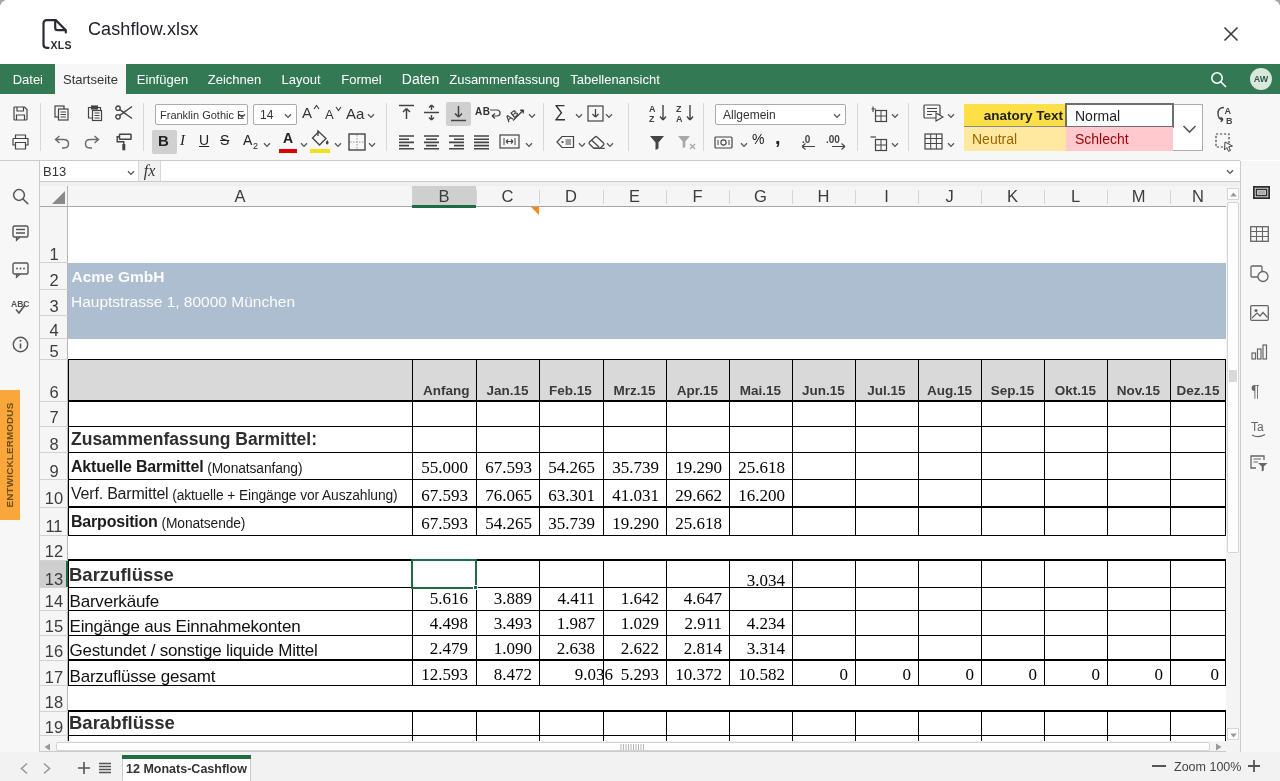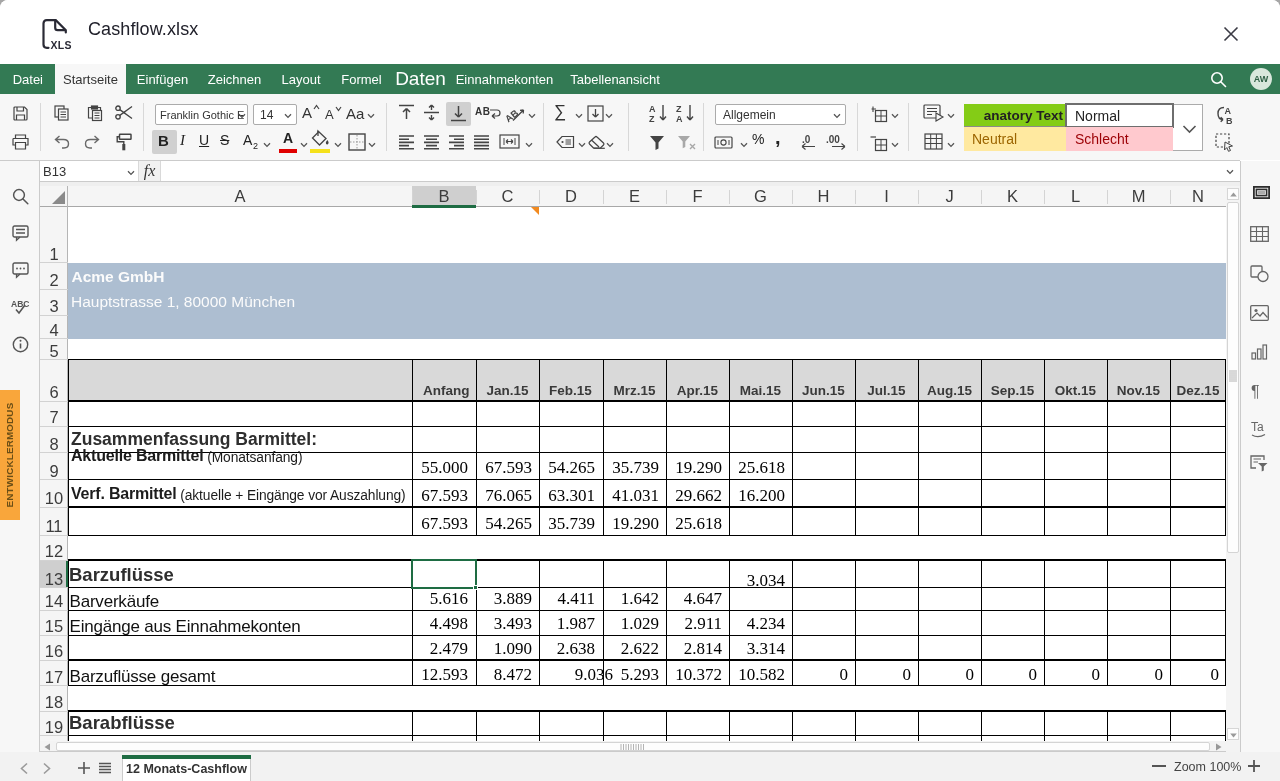--- a/index.html
+++ b/index.html
@@ -20,22 +20,22 @@
 <path d="M1.5 1.5 L14.5 14.5 M14.5 1.5 L1.5 14.5" stroke="#3A3A44" stroke-width="1.6"></path>
     </svg>
 <div class="" style="left:0px;top:64px;width:1280px;height:30px;background:#337A54;"></div>
 <div class="" style="left:55px;top:64px;width:71px;height:30px;background:#F7F7F7;"></div>
 <div class="t" style="left:3.6999999999999993px;top:64px;width:48.3px;height:30px;color:#fff;font-size:13px;display:flex;align-items:center;justify-content:center;">Datei</div>
 <div class="t" style="left:52px;top:64px;width:77px;height:30px;color:#333;font-size:13px;display:flex;align-items:center;justify-content:center;">Startseite</div>
 <div class="t" style="left:128px;top:64px;width:69px;height:30px;color:#fff;font-size:13px;display:flex;align-items:center;justify-content:center;">Einfügen</div>
 <div class="t" style="left:200px;top:64px;width:69px;height:30px;color:#fff;font-size:13px;display:flex;align-items:center;justify-content:center;">Zeichnen</div>
 <div class="t" style="left:273px;top:64px;width:56px;height:30px;color:#fff;font-size:13px;display:flex;align-items:center;justify-content:center;">Layout</div>
 <div class="t" style="left:333px;top:64px;width:57px;height:30px;color:#fff;font-size:13px;display:flex;align-items:center;justify-content:center;">Formel</div>
-<div class="t" style="left:395px;top:64px;width:51px;height:30px;color:#fff;font-size:19px;display:flex;align-items:center;justify-content:center;">Daten</div>
-<div class="t" style="left:449px;top:64px;width:111px;height:30px;color:#fff;font-size:13px;display:flex;align-items:center;justify-content:center;">Einnahmekonten</div>
+<div class="t" style="left:395px;top:64px;width:51px;height:30px;color:#fff;font-size:14px;display:flex;align-items:center;justify-content:center;">Daten</div>
+<div class="t" style="left:449px;top:64px;width:111px;height:30px;color:#fff;font-size:13px;display:flex;align-items:center;justify-content:center;">Zusammenfassung</div>
 <div class="t" style="left:564px;top:64px;width:102px;height:30px;color:#fff;font-size:13px;display:flex;align-items:center;justify-content:center;">Tabellenansicht</div>
 <svg style="left:1210px;top:71px" width="17" height="17" viewBox="0 0 17 17">
 <circle cx="7" cy="7" r="5.2" fill="none" stroke="#fff" stroke-width="1.6"></circle>
 <path d="M11 11 L15.5 15.5" stroke="#fff" stroke-width="1.6" stroke-linecap="round"></path>
     </svg>
 <div class="t" style="left:1250px;top:68px;width:22px;height:22px;background:#D9E7DC;border-radius:50%;color:#2F5F45;font-size:9px;font-weight:bold;display:flex;align-items:center;justify-content:center;">AW</div>
 <div class="" style="left:0px;top:94px;width:1280px;height:66px;background:#F7F7F7;"></div>
 <div class="" style="left:40px;top:103px;width:1px;height:48px;background:#D8D8D8;"></div>
 <div class="" style="left:143px;top:103px;width:1px;height:48px;background:#D8D8D8;"></div>
 <div class="" style="left:386px;top:103px;width:1px;height:48px;background:#D8D8D8;"></div>
@@ -261,21 +261,21 @@
       <path d="M1 1.2 L4 4.4 L7 1.2" fill="none" stroke="#555" stroke-width="1.3"></path>
     </svg>
 <svg style="left:924px;top:133px" width="19" height="17" viewBox="0 0 19 17">
 <rect x="1" y="1" width="17" height="15" fill="none" stroke="#444" stroke-width="1.2"></rect>
 <path d="M1 5.5 L18 5.5 M1 10.5 L18 10.5 M6.7 1 L6.7 16 M12.4 1 L12.4 16" stroke="#444" stroke-width="1"></path>
     </svg>
 <svg style="left:947px;top:142px" width="8" height="6" viewBox="0 0 8 6">
       <path d="M1 1.2 L4 4.4 L7 1.2" fill="none" stroke="#555" stroke-width="1.3"></path>
     </svg>
 <div class="" style="left:964px;top:104px;width:239px;height:46.5px;background:#fff;border:1px solid #ABABAB;"></div>
-<div class="t" style="left:964px;top:104px;width:102px;height:23px;background:#84cc16;border-bottom:1px solid #8A8A8A;color:#222;font-size:13.5px;font-weight:bold;display:flex;align-items:center;justify-content:flex-end;padding-right:3px;overflow:hidden;">anatory Text</div>
+<div class="t" style="left:964px;top:104px;width:102px;height:23px;background:#fde047;border-bottom:1px solid #8A8A8A;color:#222;font-size:13.5px;font-weight:bold;display:flex;align-items:center;justify-content:flex-end;padding-right:3px;overflow:hidden;">anatory Text</div>
 <div class="t" style="left:1066px;top:104px;width:107px;height:23px;background:#fff;color:#222;font-size:14px;display:flex;align-items:center;padding-left:9px;">Normal</div>
 <div class="" style="left:1065px;top:103px;width:109px;height:24.5px;border:2px solid #6E6E6E;background:transparent;"></div>
 <div class="t" style="left:964px;top:127px;width:102px;height:23.5px;background:#FFE9A0;color:#9C6500;font-size:14px;display:flex;align-items:center;padding-left:8px;">Neutral</div>
 <div class="t" style="left:1066px;top:127px;width:107px;height:23.5px;background:#FFC9CE;color:#9C0006;font-size:14px;display:flex;align-items:center;padding-left:9px;">Schlecht</div>
 <svg style="left:1182px;top:125px" width="15" height="8" viewBox="0 0 15 8">
       <path d="M1.5 1 L7.5 7 L13.5 1" fill="none" stroke="#555" stroke-width="1.6"></path>
     </svg>
 <svg style="left:1214px;top:105px" width="20" height="19" viewBox="0 0 20 19">
 <path d="M10 2.5 Q4 2.5 4 8.5 Q4 14.5 9 14.5 M9 14.5 L6.7 12.3 M9 14.5 L6.7 16.7" fill="none" stroke="#444" stroke-width="1.4"></path>
 <text x="10.5" y="9" font-size="9" font-weight="bold" fill="#444">A</text>
@@ -508,30 +508,35 @@
 <div class="t" style="left:752px;top:187px;width:63px;height:28px;font-size:13.5px;font-weight:bold;color:#3A3A3A;display:flex;align-items:flex-end;justify-content:center;padding-bottom:3.5px;">Jun.15</div>
 <div class="t" style="left:815px;top:187px;width:63px;height:28px;font-size:13.5px;font-weight:bold;color:#3A3A3A;display:flex;align-items:flex-end;justify-content:center;padding-bottom:3.5px;">Jul.15</div>
 <div class="t" style="left:878px;top:187px;width:63px;height:28px;font-size:13.5px;font-weight:bold;color:#3A3A3A;display:flex;align-items:flex-end;justify-content:center;padding-bottom:3.5px;">Aug.15</div>
 <div class="t" style="left:941px;top:187px;width:63px;height:28px;font-size:13.5px;font-weight:bold;color:#3A3A3A;display:flex;align-items:flex-end;justify-content:center;padding-bottom:3.5px;">Sep.15</div>
 <div class="t" style="left:1004px;top:187px;width:63px;height:28px;font-size:13.5px;font-weight:bold;color:#3A3A3A;display:flex;align-items:flex-end;justify-content:center;padding-bottom:3.5px;">Okt.15</div>
 <div class="t" style="left:1067px;top:187px;width:63px;height:28px;font-size:13.5px;font-weight:bold;color:#3A3A3A;display:flex;align-items:flex-end;justify-content:center;padding-bottom:3.5px;">Nov.15</div>
 <div class="t" style="left:1130px;top:187px;width:56px;height:28px;font-size:13.5px;font-weight:bold;color:#3A3A3A;display:flex;align-items:flex-end;justify-content:center;padding-bottom:3.5px;">Dez.15</div>
 <div class="t" style="left:31px;top:242px;width:340px;height:24.6px;font-size:17.5px;font-weight:bold;color:#2E2E2E;display:flex;align-items:flex-end;padding-bottom:3px;">Zusammenfassung Barmittel:</div>
 <div class="t" style="left:29px;top:526px;width:340px;height:23.8px;font-size:18.5px;font-weight:bold;color:#2E2E2E;display:flex;align-items:flex-end;padding-bottom:2px;">Barabflüsse</div>
 <div class="t" style="left:29px;top:375px;width:340px;height:26.5px;font-size:18.5px;font-weight:bold;color:#2E2E2E;display:flex;align-items:flex-end;padding-bottom:2px;">Barzuflüsse</div>
-<div class="" style="left:31px;top:266.6px;width:342px;height:26.899999999999977px;display:flex;align-items:flex-end;padding-bottom:14px;white-space:nowrap;">
+<div class="" style="left:31px;top:266.6px;width:342px;height:26.899999999999977px;display:flex;align-items:flex-end;padding-bottom:3px;white-space:nowrap;">
         <span style="font-size:16px;font-weight:bold;color:#1C1C1C;letter-spacing:-0.2px;">Aktuelle Barmittel</span>
         <span style="font-size:13.8px;color:#1C1C1C;letter-spacing:-0.1px;">&nbsp;(Monatsanfang)</span>
       </div>
 <div class="" style="left:31px;top:293.5px;width:342px;height:27.5px;display:flex;align-items:flex-end;padding-bottom:3.8px;white-space:nowrap;">
-        <span style="font-size:16px;font-weight:bold;color:#1C1C1C;letter-spacing:-0.2px;">Verf. Barmittel</span>
+        <span style="font-size:16px;font-weight:normal;color:#1C1C1C;letter-spacing:-0.2px;">Verf. Barmittel</span>
         <span style="font-size:13.8px;color:#1C1C1C;letter-spacing:-0.1px;">&nbsp;(aktuelle + Eingänge vor Auszahlung)</span>
+      </div>
+<div class="" style="left:31px;top:321px;width:342px;height:28.200000000000045px;display:flex;align-items:flex-end;padding-bottom:3.8px;white-space:nowrap;">
+        <span style="font-size:16px;font-weight:bold;color:#1C1C1C;letter-spacing:-0.2px;">Barposition</span>
+        <span style="font-size:13.8px;color:#1C1C1C;letter-spacing:-0.1px;">&nbsp;(Monatsende)</span>
       </div>
 <div class="t" style="left:29.5px;top:403.0px;width:342px;height:22.700000000000045px;font-size:17px;color:#111;display:flex;align-items:flex-end;padding-bottom:0px;letter-spacing:-0.2px;">Barverkäufe</div>
 <div class="t" style="left:29.5px;top:425.70000000000005px;width:342px;height:25.09999999999991px;font-size:17px;color:#111;display:flex;align-items:flex-end;padding-bottom:0px;letter-spacing:-0.2px;">Eingänge aus Einnahmekonten</div>
+<div class="t" style="left:29.5px;top:450.79999999999995px;width:342px;height:24.700000000000045px;font-size:17px;color:#111;display:flex;align-items:flex-end;padding-bottom:0px;letter-spacing:-0.2px;">Gestundet / sonstige liquide Mittel</div>
 <div class="t" style="left:29.5px;top:475.5px;width:342px;height:25.5px;font-size:17px;color:#111;display:flex;align-items:flex-end;padding-bottom:0px;letter-spacing:-0.2px;">Barzuflüsse gesamt</div>
 <div class="num" style="left:372px;top:266.6px;width:63px;height:26.899999999999977px;">55.000</div>
 <div class="num" style="left:436px;top:266.6px;width:63px;height:26.899999999999977px;">67.593</div>
 <div class="num" style="left:499px;top:266.6px;width:63px;height:26.899999999999977px;">54.265</div>
 <div class="num" style="left:563px;top:266.6px;width:63px;height:26.899999999999977px;">35.739</div>
 <div class="num" style="left:626px;top:266.6px;width:63px;height:26.899999999999977px;">19.290</div>
 <div class="num" style="left:689px;top:266.6px;width:63px;height:26.899999999999977px;">25.618</div>
 <div class="num" style="left:372px;top:293.5px;width:63px;height:27.5px;">67.593</div>
 <div class="num" style="left:436px;top:293.5px;width:63px;height:27.5px;">76.065</div>
 <div class="num" style="left:499px;top:293.5px;width:63px;height:27.5px;">63.301</div>

